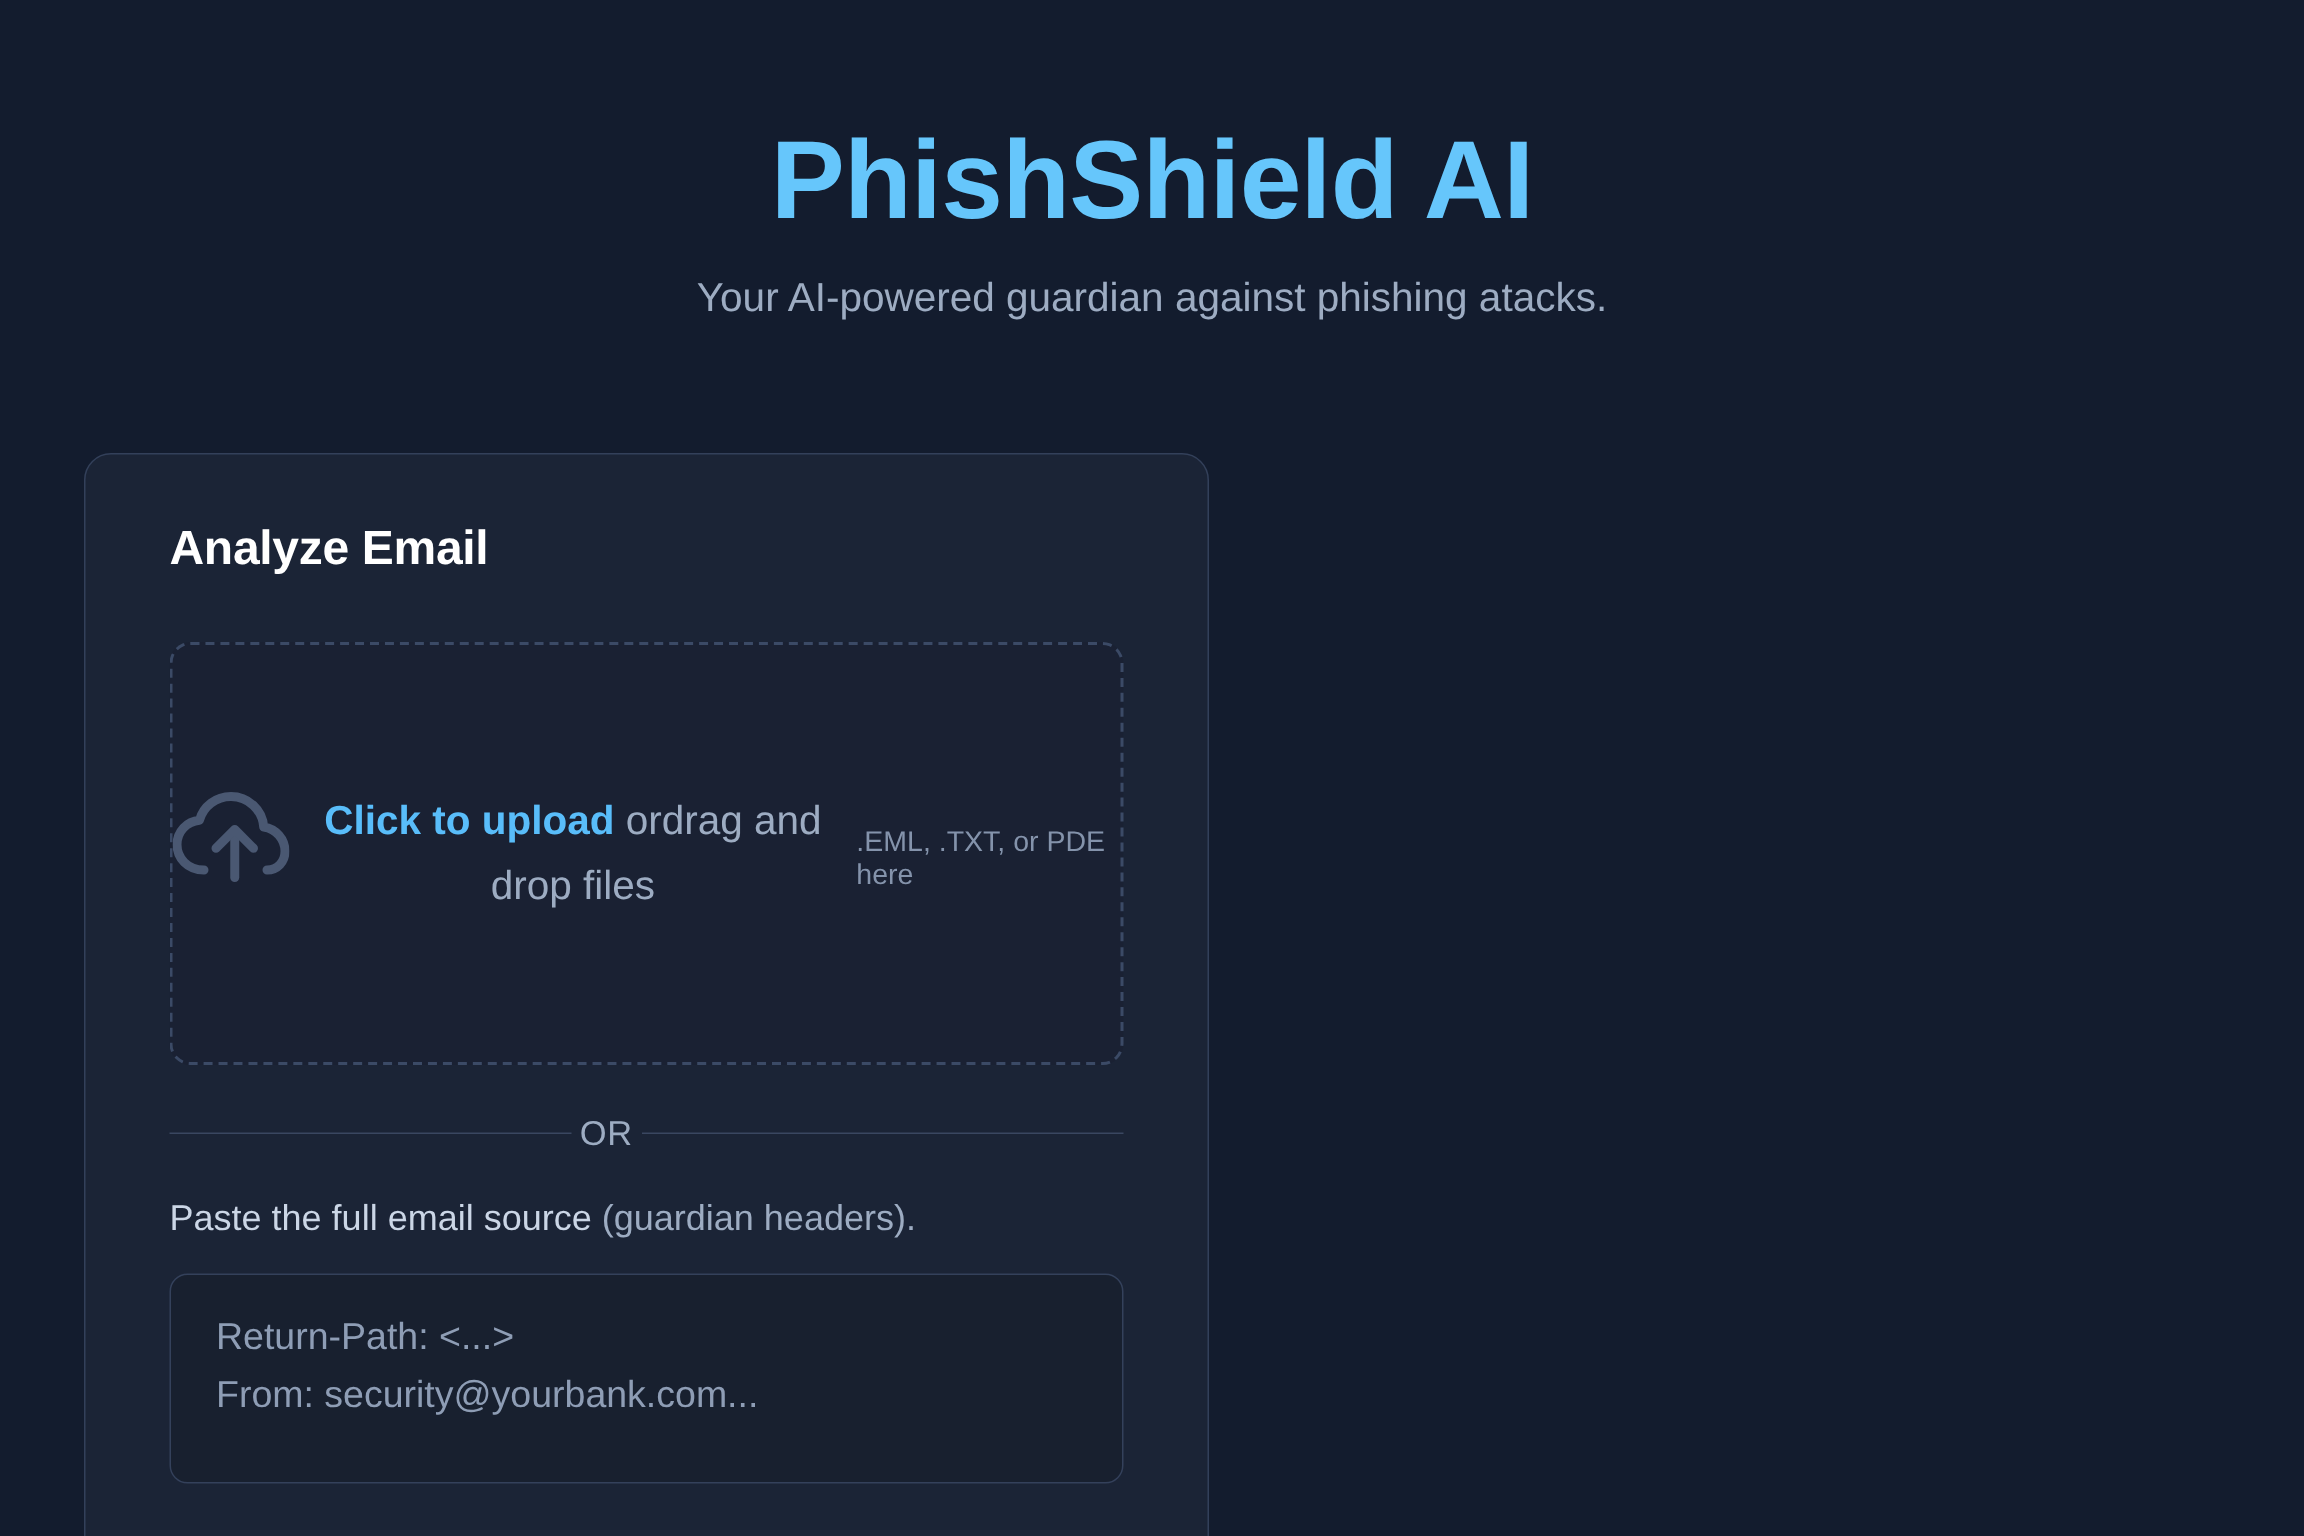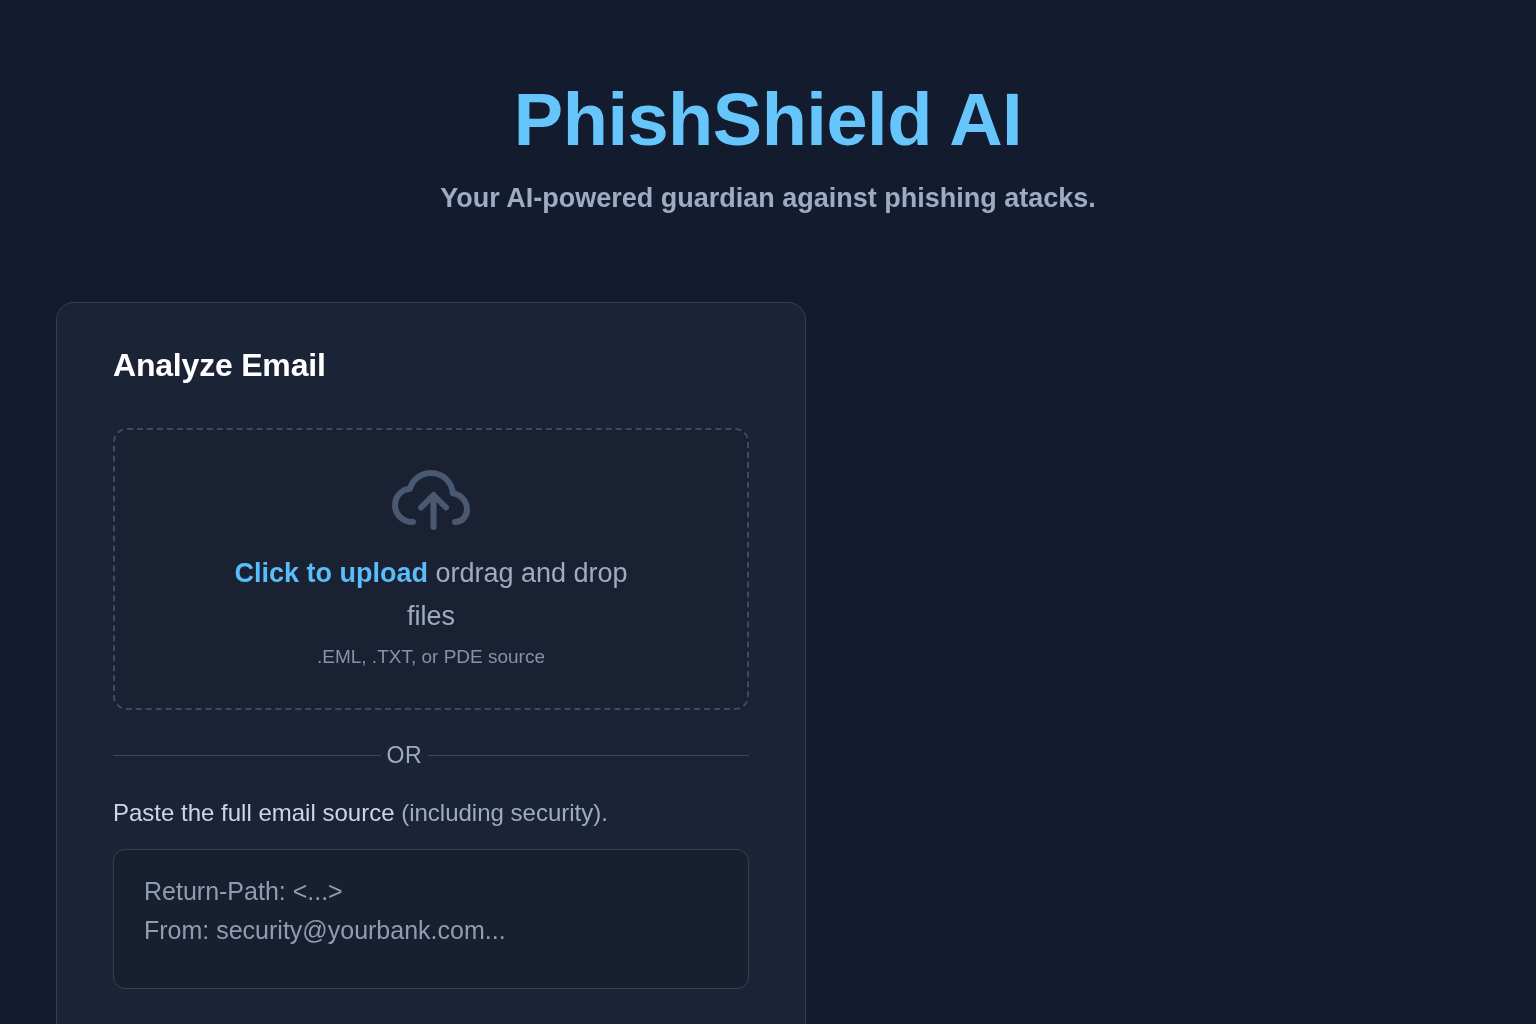--- a/index.html
+++ b/index.html
@@ -36,21 +36,21 @@
     line-height: 1.0;
     font-weight: bold;
     color: #66c6fb;
     letter-spacing: -0.5px;
   }
 
   .app-subtitle {
     margin-top: 26px;
     font-size: 27px;
     color: #9dacc2;
-    font-weight: bold;
+    font-weight: normal;
   }
 
   
   .cards {
     display: flex;
     gap: 50px;
     margin-top: 56px;
     align-items: stretch;
   }
 
@@ -87,21 +87,21 @@
   .card-title-center { text-align: center; }
 
   
   .dropzone {
     margin-top: 44px;
     height: 282px;
     border: 2px dashed #3b4a66;
     border-radius: 14px;
     background: #1a2133;
     display: flex;
-    flex-direction: column;
+    flex-direction: row;
     align-items: center;
     justify-content: center;
     cursor: pointer;
   }
 
   .cloud-icon { margin-bottom: 18px; }
 
   .dz-main {
     font-size: 27px;
     line-height: 1.6;
@@ -209,31 +209,31 @@
         <span class="cloud-icon">
           <svg width="78" height="60" viewBox="0 0 78 60" fill="none">
             <path d="M21 52 C10 52 3 44 3 35 C3 26.5 9.5 19.5 18 18.8 C20.5 9.5 29 3 39 3 C50.5 3 60 12 60.8 23.3 C69 24.5 75 31.5 75 39.5 C75 46.5 70 52 63 52" stroke="#4a5872" stroke-width="6" stroke-linecap="round" stroke-linejoin="round"></path>
             <path d="M41.5 57 L41.5 26" stroke="#4a5872" stroke-width="6" stroke-linecap="round"></path>
             <path d="M29 37.5 L41.5 25 L54 37.5" stroke="#4a5872" stroke-width="6" stroke-linecap="round" stroke-linejoin="round"></path>
           </svg>
         </span>
         <div class="dz-main">
           <span class="dz-link">Click to upload</span><span> ordrag and drop files</span>
         </div>
-        <div class="dz-sub">.EML, .TXT, or PDE source</div>
+        <div class="dz-sub">.EML, .TXT, or PDE here</div>
       </div>
 
       <div class="or-row">
         <span class="or-line"></span>
         <span class="or-text">OR</span>
         <span class="or-line or-line-right"></span>
       </div>
 
       <div class="paste-label">
-        <span class="strong">Paste the full email source</span><span class="light"> (including security).</span>
+        <span class="strong">Paste the full email source</span><span class="light"> (guardian headers).</span>
       </div>
 
       <textarea class="email-textarea" placeholder="Return-Path: &lt;...&gt;
 From: security@yourbank.com..." style=""></textarea>
     </div>
 
 
   </div>
 </div>
 

